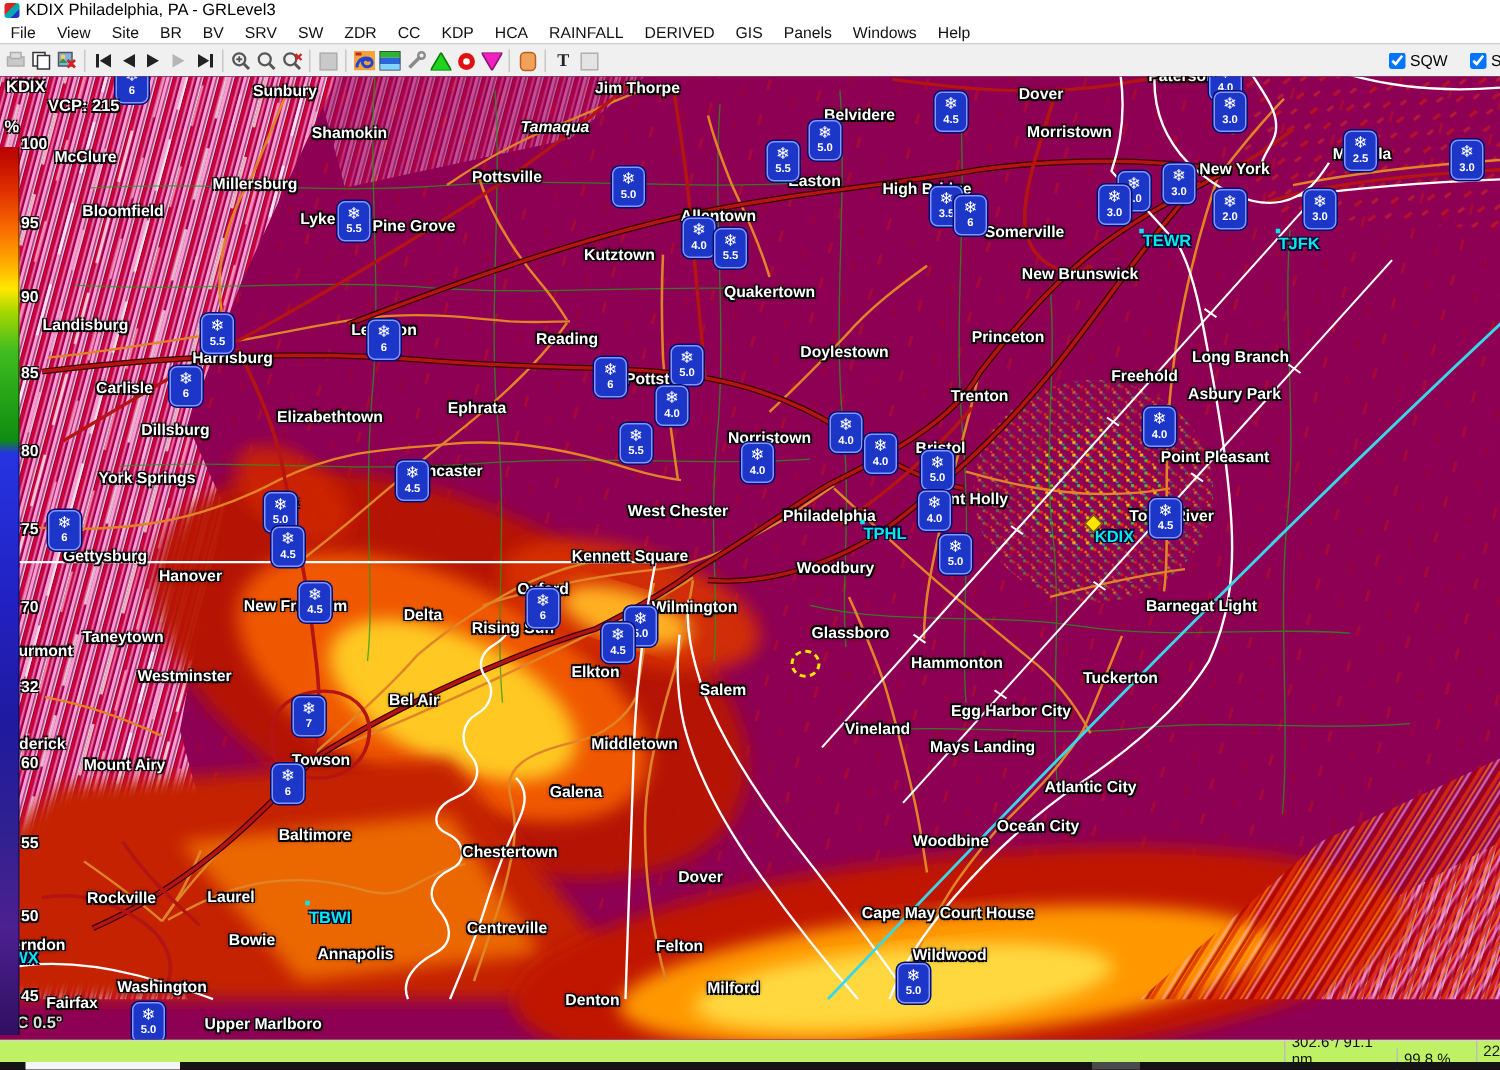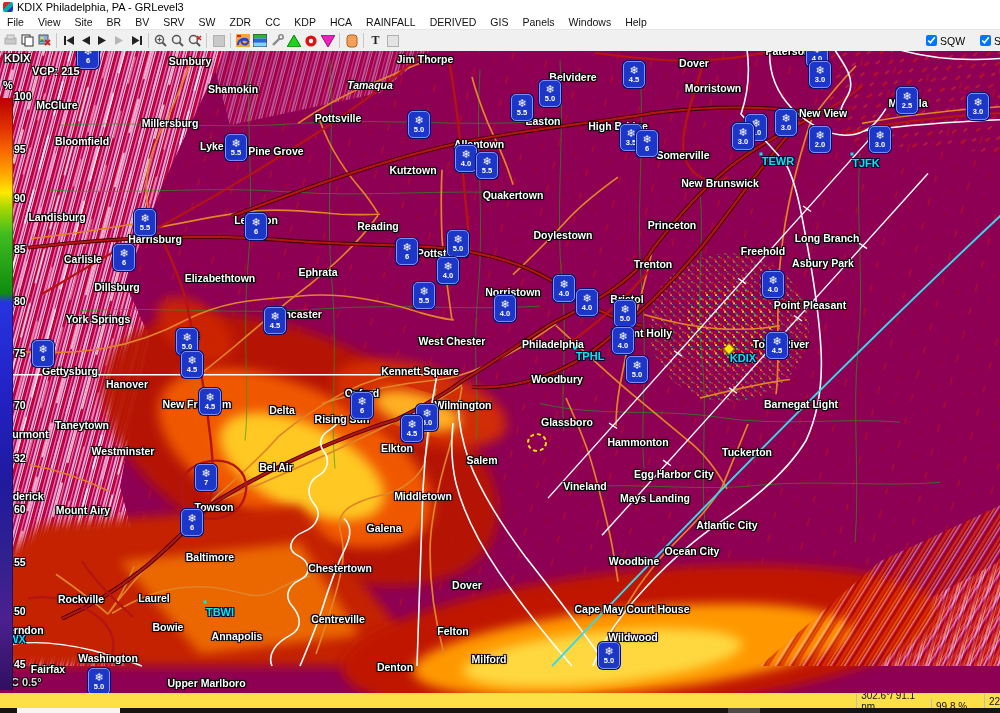--- a/index.html
+++ b/index.html
@@ -41,21 +41,21 @@
     text-shadow:1px 1px 0 #000,-1px -1px 0 #000,1px -1px 0 #000,-1px 1px 0 #000;}
   .cc{color:#dcdcdc;}
   .diam{position:absolute;width:7px;height:7px;background:#ffe400;border:1px solid #6a5a00;
     transform:translate(-50%,-50%) rotate(45deg);}
   #colorbar{position:absolute;left:0;top:47px;width:12px;height:592px;
     border-right:1px solid rgba(0,0,0,.4);
     background:linear-gradient(to bottom,#b80000 0%,#e03000 5%,#f86800 9%,#ffaa00 13%,
       #ffe800 16%,#a8d800 18.5%,#40bc20 23%,#0e8c10 33%,#2634e0 34.5%,#2222c4 50%,
       #201a9e 65%,#32218f 78%,#4c2090 88%,#301060 100%);}
   
-  #statusbar{height:14px;background:#fde047;border-top:1px solid #d4d4d4;display:flex;
+  #statusbar{height:14px;background:#bef264;border-top:1px solid #d4d4d4;display:flex;
     font-size:10px;color:#111;align-items:center;}
   #statusbar .seg{height:100%;display:flex;align-items:center;padding-left:4px;box-sizing:border-box;}
   #statusbar .s0{width:858px;}
   #statusbar .s1{width:75px;border-left:1px solid #bdbdbd;}
   #statusbar .s2{width:53px;border-left:1px solid #bdbdbd;margin-top:10px;}
   #statusbar .s3{flex:1;border-left:1px solid #bdbdbd;}
   #taskbar{height:7px;background:#141414;position:relative;}
   #taskbar .tkwhite{position:absolute;left:17px;top:0;width:103px;height:7px;background:#f5f5f5;}
   #taskbar .tkgray{position:absolute;left:728px;top:0;width:32px;height:7px;background:#4a4a4a;}
 </style>
@@ -455,21 +455,21 @@
       <div class="city" style="left: 210px; top: 506px;">Baltimore</div>
       <div class="city" style="left: 384px; top: 477px;">Galena</div>
       <div class="city" style="left: 340px; top: 517px;">Chestertown</div>
       <div class="city" style="left: 338px; top: 568px;">Centreville</div>
       <div class="city" style="left: 237px; top: 585px;">Annapolis</div>
       <div class="city" style="left: 168px; top: 576px;">Bowie</div>
       <div class="city" style="left: 154px; top: 547px;">Laurel</div>
       <div class="city" style="left: 81px; top: 548px;">Rockville</div>
       <div class="city" style="left: 108px; top: 607px;">Washington</div>
       <div class="city" style="left: 48px; top: 618px;">Fairfax</div>
-      <div class="city" style="left: 188px; top: 632px; padding-left: 37px;">Upper Marlboro</div>
+      <div class="city" style="left: 157px; top: 632px; padding-left: 37px;">Upper Marlboro</div>
       <div class="city" style="left: 20px; top: 445px;">Frederick</div>
       <div class="city" style="left: 24px; top: 383px;">Thurmont</div>
       <div class="city" style="left: 22px; top: 579px;">Herndon</div>
       <div class="city" style="left: 395px; top: 616px;">Denton</div>
       <div class="city" style="left: 453px; top: 580px;">Felton</div>
       <div class="city" style="left: 489px; top: 608px;">Milford</div>
       <div class="city" style="left: 467px; top: 534px;">Dover</div>
       <div class="city" style="left: 567px; top: 371px;">Glassboro</div>
       <div class="city" style="left: 638px; top: 391px;">Hammonton</div>
       <div class="city" style="left: 747px; top: 401px;">Tuckerton</div>
@@ -489,21 +489,21 @@
       <div class="city" style="left: 827px; top: 187px;">Long Branch</div>
       <div class="city" style="left: 823px; top: 212px;">Asbury Park</div>
       <div class="city" style="left: 810px; top: 254px;">Point Pleasant</div>
       <div class="city" style="left: 781px; top: 293px;">Toms River</div>
       <div class="city" style="left: 801px; top: 353px;">Barnegat Light</div>
       <div class="city" style="left: 713px; top: 37px;">Morristown</div>
       <div class="city" style="left: 694px; top: 12px;">Dover</div>
       <div class="city" style="left: 618px; top: 75px;">High Bridge</div>
       <div class="city" style="left: 683px; top: 104px;">Somerville</div>
       <div class="city" style="left: 720px; top: 132px;">New Brunswick</div>
-      <div class="city" style="left: 823px; top: 62px;">New View</div>
+      <div class="city" style="left: 823px; top: 62px;">New York</div>
       <div class="city" style="left: 788px; top: 0px;">Paterson</div>
       <div class="city" style="left: 908px; top: 52px;">Mineola</div>
       <div class="site" style="left: 778px; top: 110px;">TEWR</div>
       <div class="site" style="left: 866px; top: 112px;">TJFK</div>
       <div class="site" style="left: 590px; top: 305px;">TPHL</div>
       <div class="site" style="left: 220px; top: 561px;">TBWI</div>
       <div class="site" style="left: 14px; top: 588px;">LWX</div>
       <div class="site" style="left: 743px; top: 307px;">KDIX</div>
       <div class="dot" style="left: 761px; top: 103px;"></div>
       <div class="dot" style="left: 852px; top: 103px;"></div>

